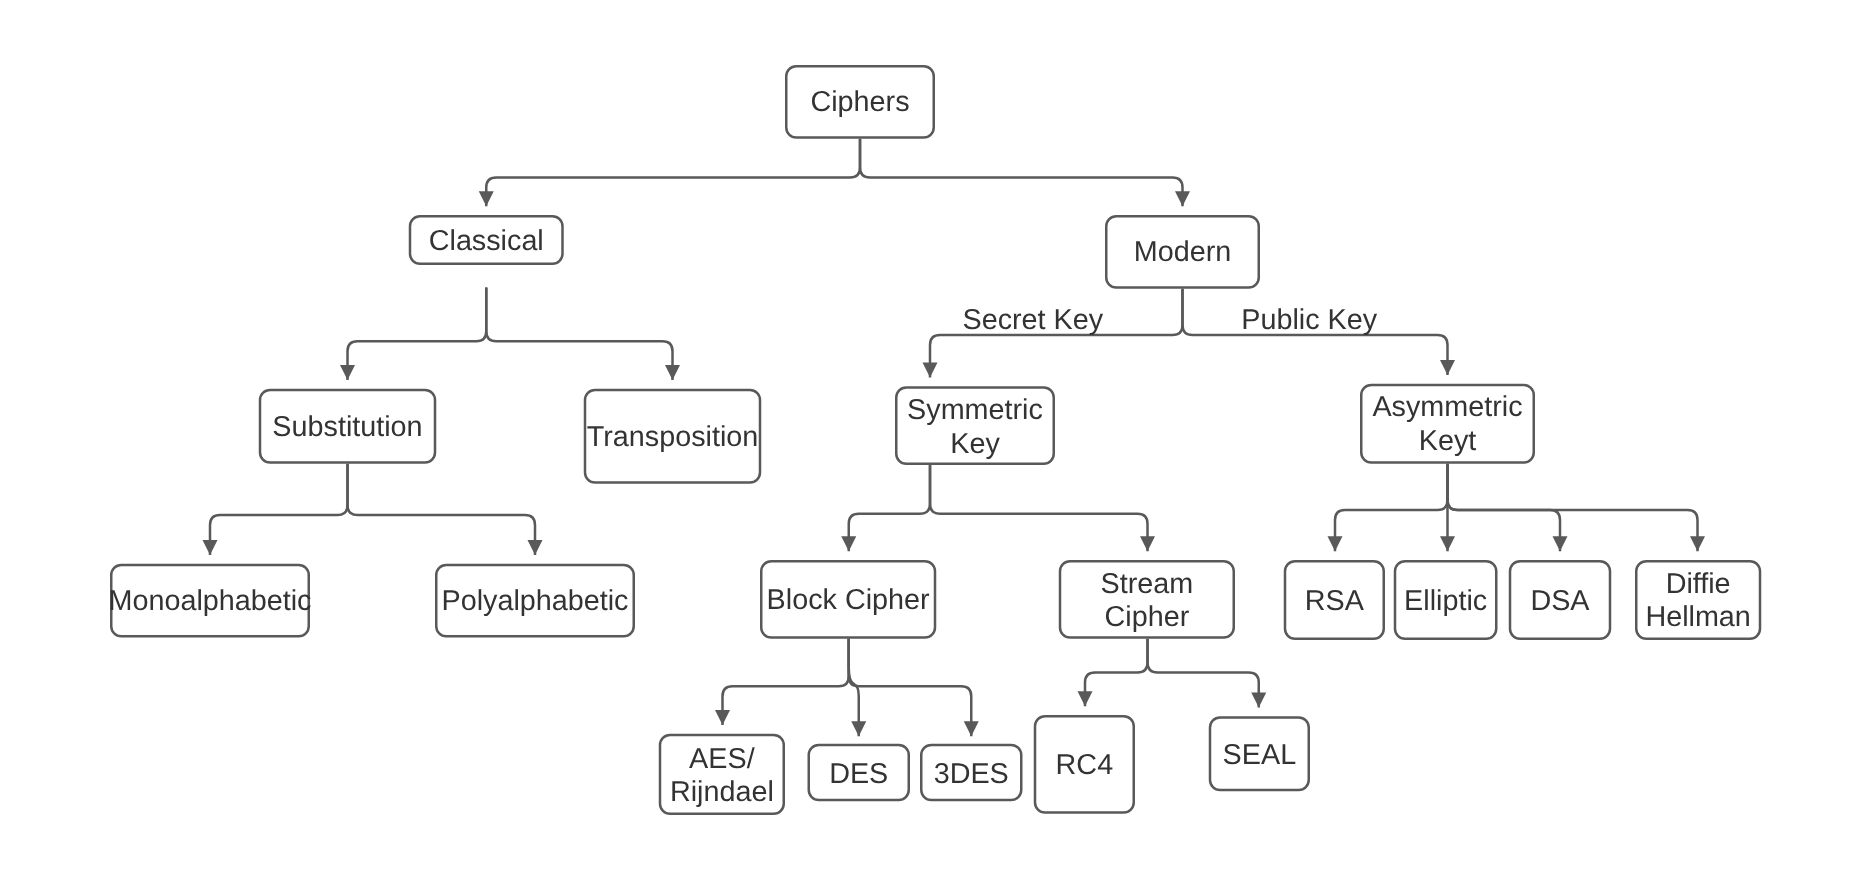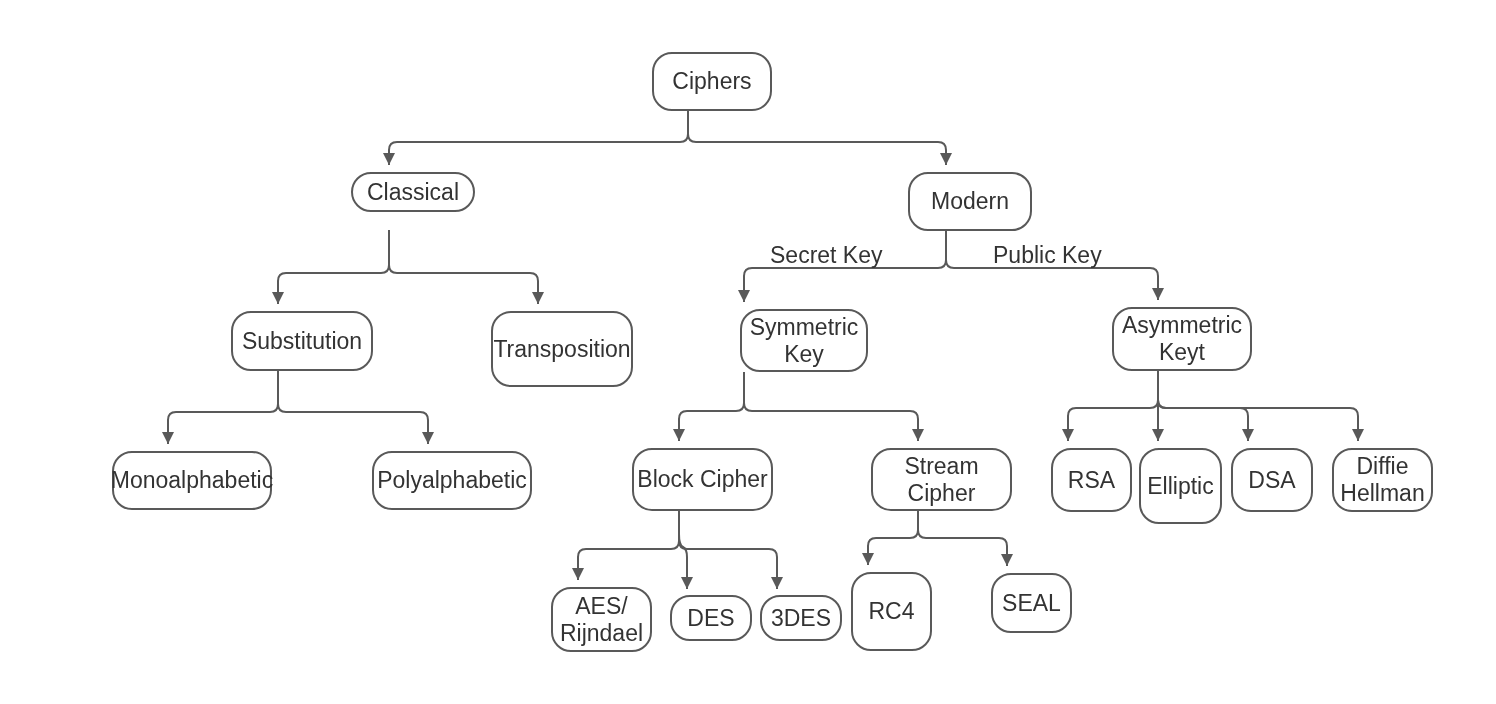--- a/index.html
+++ b/index.html
@@ -32,26 +32,25 @@
     stroke-width: 2;
   }
   .node {
     position: absolute;
     display: flex;
     align-items: center;
     justify-content: center;
     text-align: center;
     background: var(--node-fill);
     border: 2.5px solid var(--node-border);
-    border-radius: 20px;
+    border-radius: 9px;
     color: var(--text);
     font-size: 23px;
     line-height: 27px;
     white-space: pre-line;
-    margin-left: 24px;
   }
   .edge-label {
     position: absolute;
     color: var(--text);
     font-size: 23px;
     line-height: 24px;
     white-space: nowrap;
   }
 </style>
 </head>
@@ -94,21 +93,21 @@
   <div class="node" style="left:716px; top:309px; width:128px; height:63px">Symmetric
 Key</div>
   <div class="node" style="left:1088px; top:307px; width:140px; height:64px">Asymmetric
 Keyt</div>
   <div class="node" style="left:88px;  top:451px; width:160px; height:59px">Monoalphabetic</div>
   <div class="node" style="left:348px; top:451px; width:160px; height:59px">Polyalphabetic</div>
   <div class="node" style="left:608px; top:448px; width:141px; height:63px">Block Cipher</div>
   <div class="node" style="left:847px; top:448px; width:141px; height:63px">Stream
 Cipher</div>
   <div class="node" style="left:1027px; top:448px; width:81px; height:64px">RSA</div>
-  <div class="node" style="left:1115px; top:448px; width:83px; height:76px">Elliptic</div>
+  <div class="node" style="left:1115px; top:448px; width:83px; height:64px">Elliptic</div>
   <div class="node" style="left:1207px; top:448px; width:82px; height:64px">DSA</div>
   <div class="node" style="left:1308px; top:448px; width:101px; height:64px">Diffie
 Hellman</div>
   <div class="node" style="left:527px; top:587px; width:101px; height:65px">AES/
 Rijndael</div>
   <div class="node" style="left:646px; top:595px; width:82px; height:46px">DES</div>
   <div class="node" style="left:736px; top:595px; width:82px; height:46px">3DES</div>
   <div class="node" style="left:827px; top:572px; width:81px; height:79px">RC4</div>
   <div class="node" style="left:967px; top:573px; width:81px; height:60px">SEAL</div>
 

